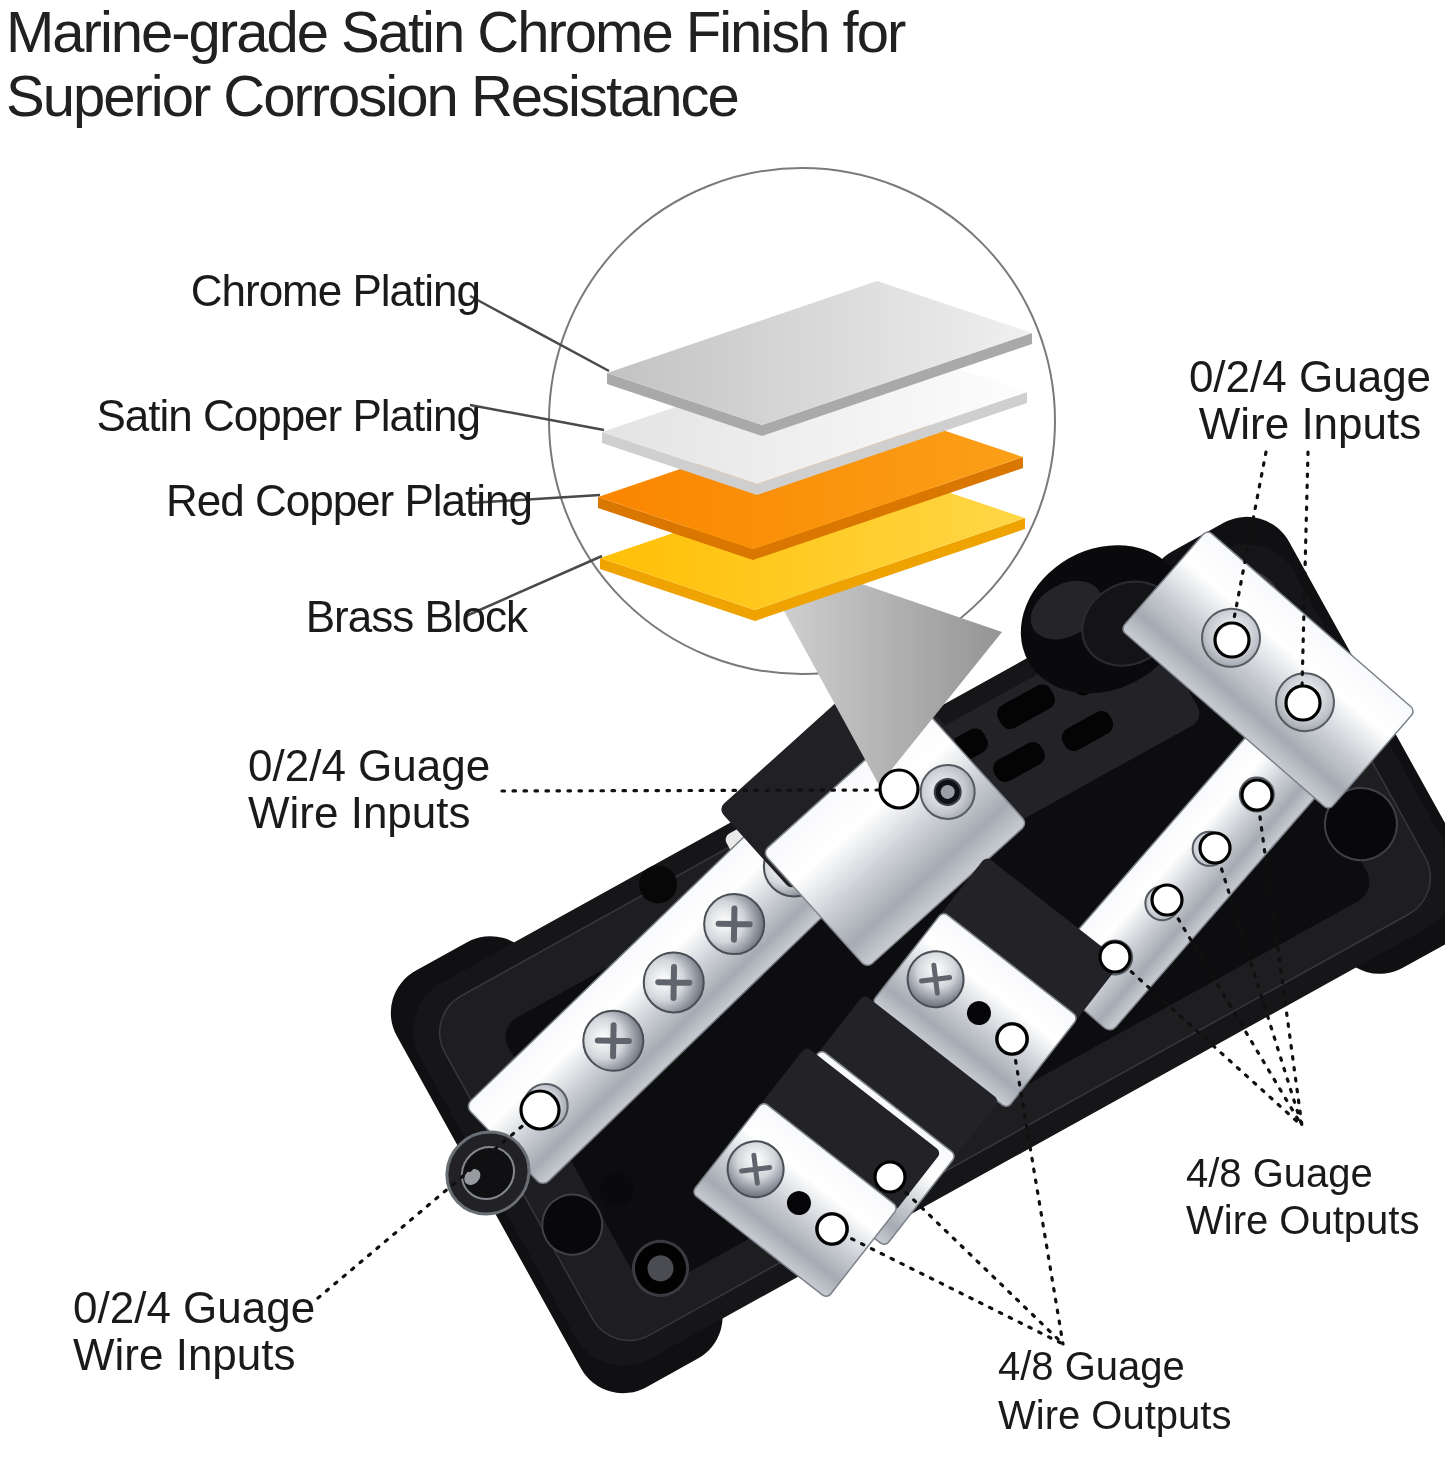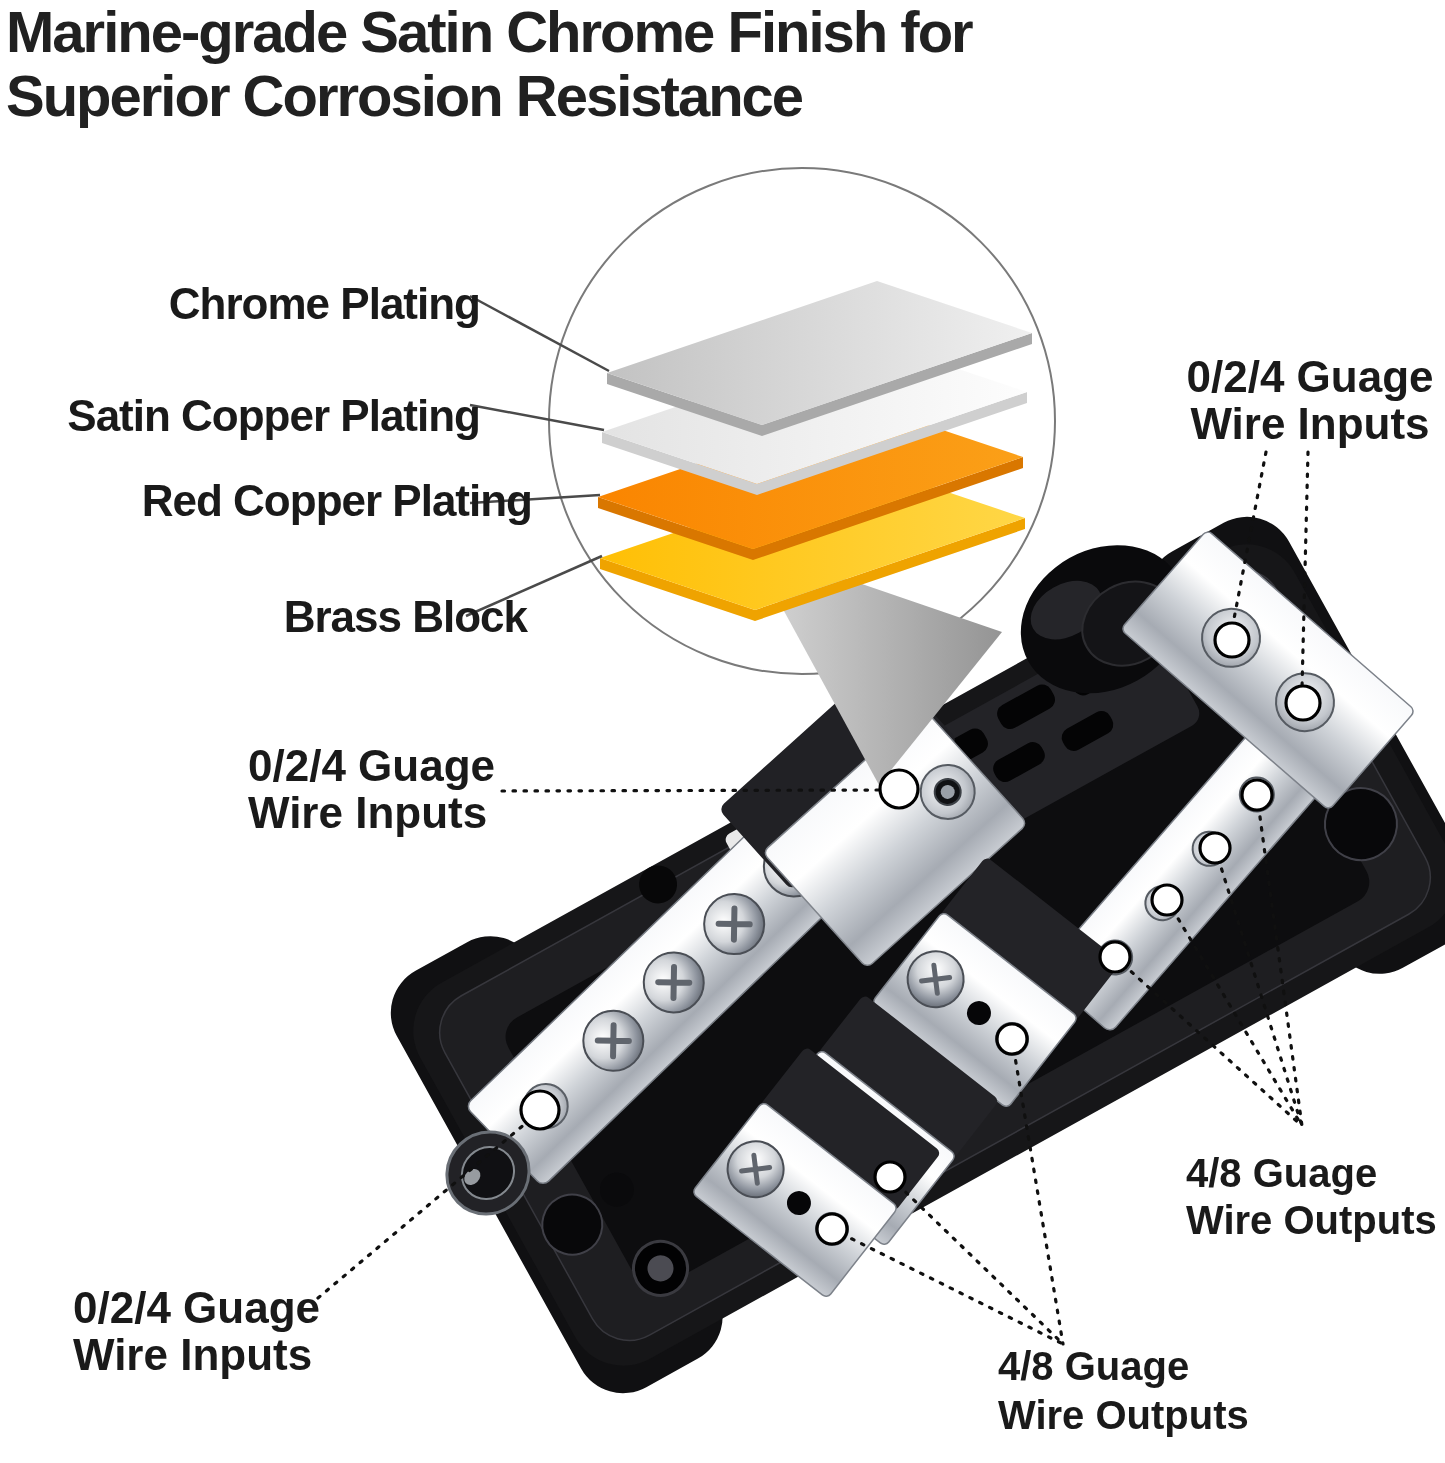--- a/index.html
+++ b/index.html
@@ -1,22 +1,22 @@
 <!DOCTYPE html>
 <html><head>
 <meta charset="utf-8">
 <style>
   html,body{margin:0;padding:0;background:#ffffff;}
   #stage{position:relative;width:1445px;height:1463px;background:#ffffff;overflow:hidden;
          font-family:"Liberation Sans","DejaVu Sans",sans-serif;}
   #art{position:absolute;left:0;top:0;}
-  .lbl{position:absolute;color:#1a1a1a;font-weight:bold;white-space:nowrap;}
+  .lbl{position:absolute;color:#1a1a1a;font-weight:normal;white-space:nowrap;}
   #title{left:6px;top:0px;font-size:58px;line-height:64px;letter-spacing:-2px;color:#212121;}
   .plating{font-size:44px;letter-spacing:-1px;text-align:right;}
-  #lbl-chrome{right:965px;top:266px;margin-top:13px;}
+  #lbl-chrome{right:965px;top:266px;}
   #lbl-satin{right:965px;top:378px;margin-top:13px;}
   #lbl-red{right:913px;top:476px;}
   #lbl-brass{right:918px;top:592px;}
   .callout{font-size:44px;line-height:47px;letter-spacing:0px;}
   #co-input-tr{left:1180px;top:353px;width:260px;text-align:center;}
   #co-input-ml{left:248px;top:742px;}
   #co-input-bl{left:73px;top:1284px;}
   #co-output-r{left:1186px;top:1150px;font-size:40px;}
   #co-output-b{left:998px;top:1342px;font-size:40px;line-height:49px;}
 </style>

